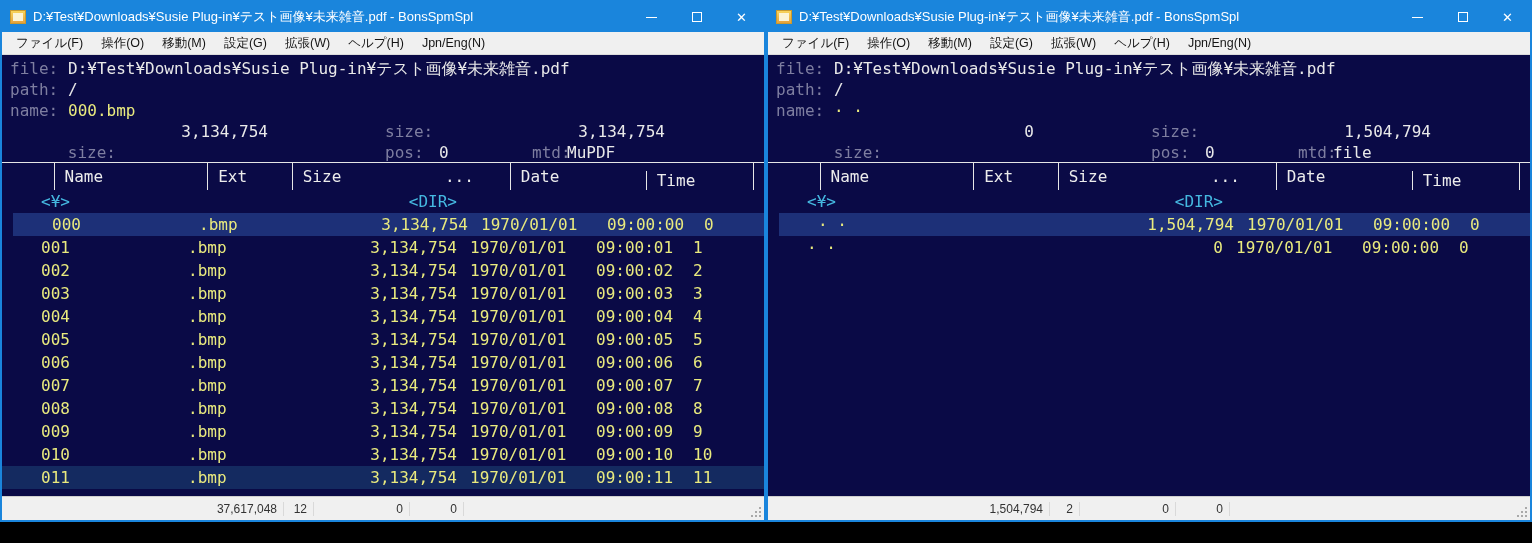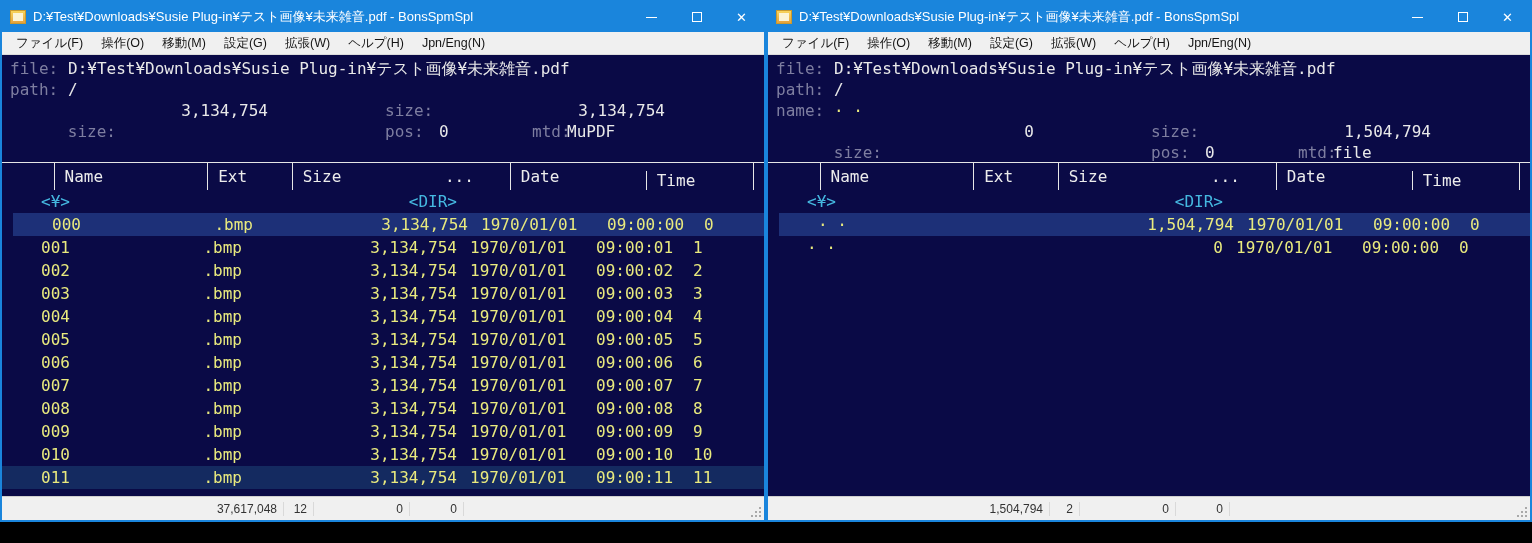--- a/index.html
+++ b/index.html
@@ -52,21 +52,21 @@
   .hc-pos{flex:1;}
   .rows{flex:0 0 auto;}
   .row{height:23px;display:flex;align-items:center;font-family:"DejaVu Sans Mono","Liberation Mono",monospace;
     font-size:16px;white-space:pre;overflow:hidden;}
   .row.dir{color:var(--dirc);}
   .row.file{color:var(--filec);}
   .row.cursor{background:var(--cursorbg);margin-left:11px;}
   .row.mark{background:var(--markbg);}
   .c-marker{width:28px;}
   .c-name{width:147px;padding-left:11px;}
-  .c-ext{width:65px;padding-left:11px;text-align:right;}
+  .c-ext{width:65px;padding-left:11px;}
   .c-size{width:222px;text-align:right;padding-right:7px;}
   .c-date{width:126px;padding-left:6px;}
   .c-time{width:92px;padding-left:6px;}
   .c-pos{flex:1;padding-left:11px;}
   .filler{flex:1;}
   
   .statusbar{flex:0 0 24px;background:var(--statusbg);border-top:1px solid #cfcfcf;display:flex;
     align-items:center;font-size:12px;color:#333;position:relative;}
   .sc{display:flex;align-items:center;justify-content:flex-end;padding:0 6px;border-right:1px solid #d9d9d9;overflow:hidden;}
   .sc0{width:165px;} .sc1{width:117px;} .sc2{width:30px;} .sc3{width:96px;} .sc4{width:54px;} .sc5{width:51px;}
@@ -97,20 +97,21 @@
       <span class="menu-item">操作(O)</span>
       <span class="menu-item">移動(M)</span>
       <span class="menu-item">設定(G)</span>
       <span class="menu-item">拡張(W)</span>
       <span class="menu-item">ヘルプ(H)</span>
       <span class="menu-item">Jpn/Eng(N)</span>
     </div>
   <div class="infopanel">
     <div class="info-line"><span class="lbl">file:</span><span>D:¥Test¥Downloads¥Susie Plug-in¥テスト画像¥未来雑音.pdf</span></div>
     <div class="info-line"><span class="lbl">path:</span><span>/</span></div>
+    <div class="info-line"><span class="lbl">name:</span><span class="yellow">000.bmp</span></div>
     <div class="info-line">
       <span class="lbl">size:</span><span class="abs i-size1">3,134,754</span>
       <span class="abs i-lbl2 lbl">size:</span><span class="abs i-size2">3,134,754</span>
     </div>
     <div class="info-line">
       
       <span class="abs i-lbl2 lbl">pos:</span><span class="abs i-pos">0</span>
       <span class="abs i-lbl3 lbl">mtd:</span><span class="abs i-mtd">MuPDF</span>
     </div>
   </div>

